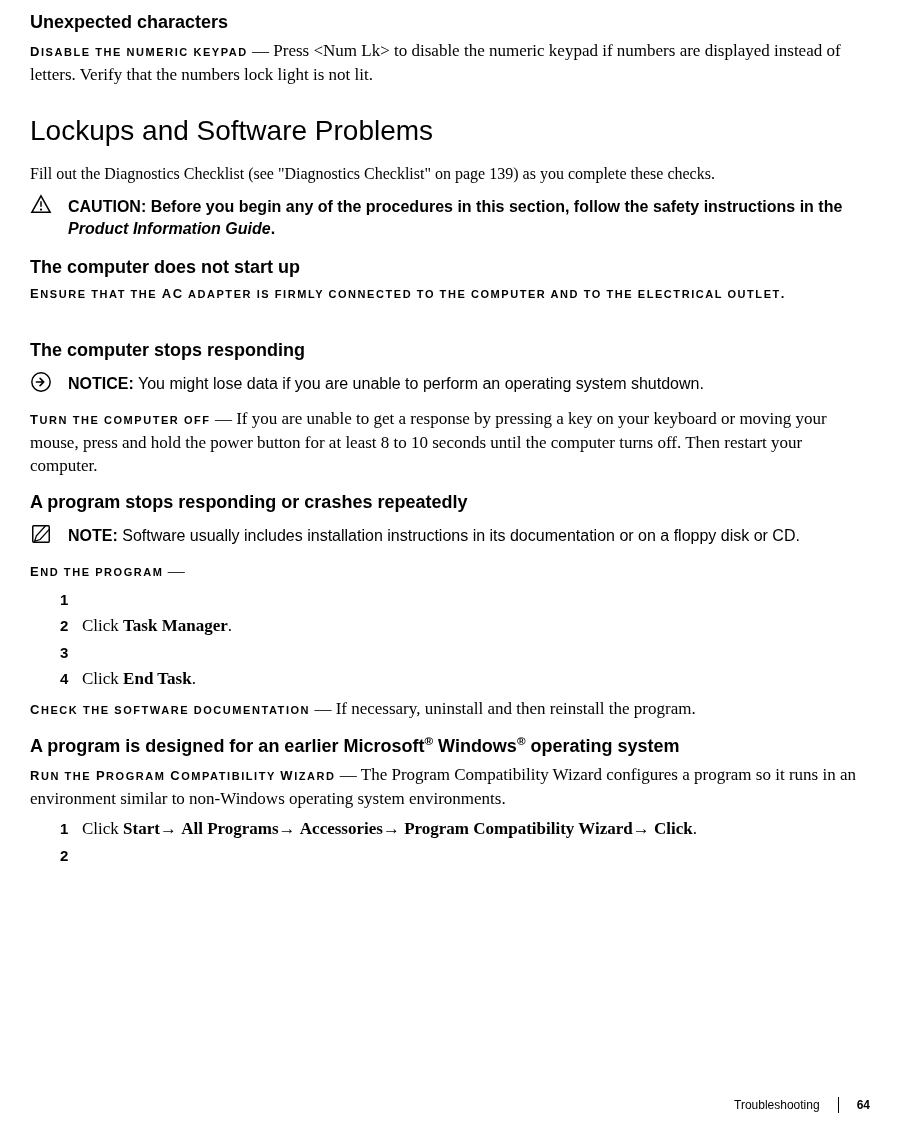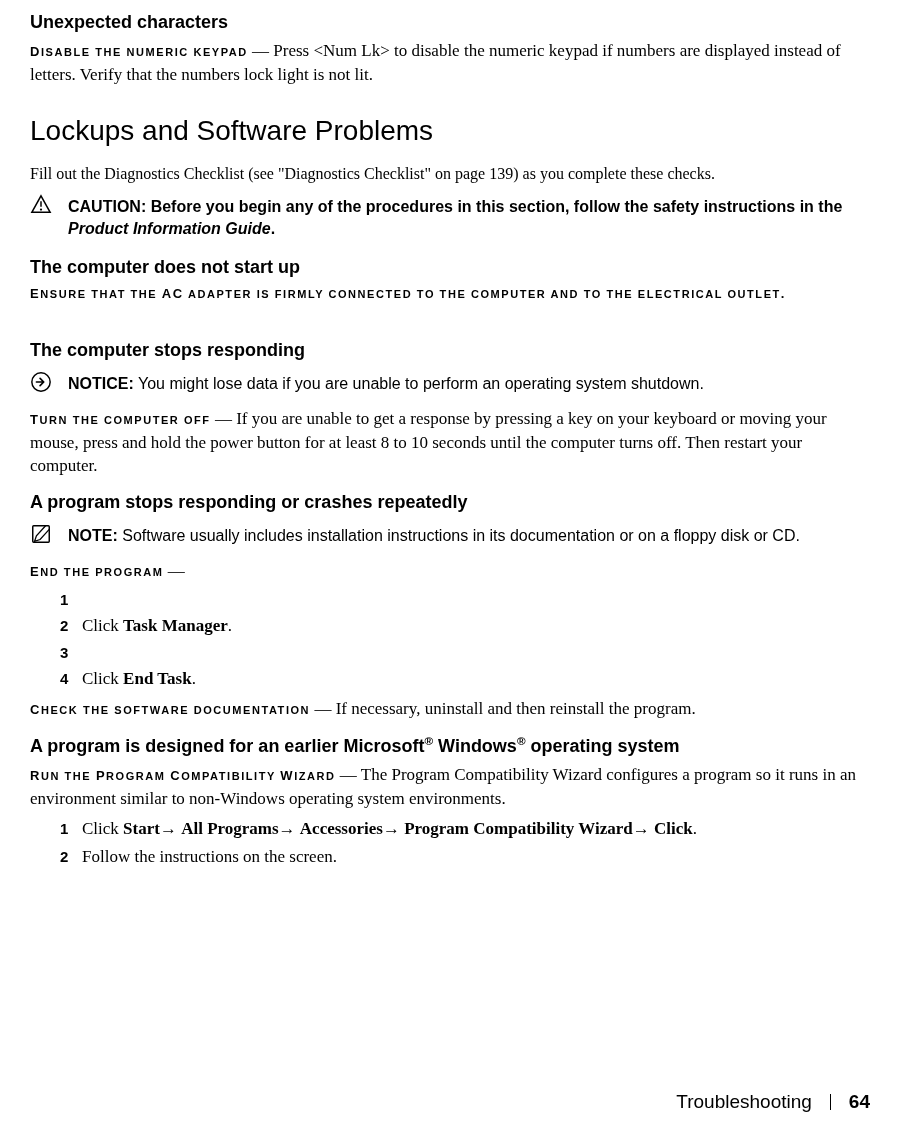--- a/index.html
+++ b/index.html
@@ -95,21 +95,21 @@
     .spacer-md { height: 14px; }
     sup.reg {
       font-size: 0.65em;
       vertical-align: super;
     }
     .footer {
       position: absolute;
       bottom: 30px;
       right: 30px;
       font-family: 'Helvetica Neue', Helvetica, Arial, sans-serif;
-      font-size: 19px;
+      font-size: 12px;
       display: flex;
       align-items: center;
       gap: 18px;
       text-align: right;
     }
     .footer .divider {
       width: 1px;
       height: 16px;
       background: #000;
     }
@@ -219,21 +219,20 @@
   <span class="smallcaps-label"><span>R</span><span class="tiny">UN THE </span><span>P</span><span class="tiny">ROGRAM </span><span>C</span><span class="tiny">OMPATIBILITY </span><span>W</span><span class="tiny">IZARD</span></span><span> — </span><span>The Program Compatibility Wizard configures a program so it runs in an environment similar to non-Windows operating system environments.</span>
 </p>
 
 <ol class="steps">
   <li>
       <span class="num">1</span>
       <span><span>Click </span><span class="bold">Start</span><span>→ </span><span class="bold">All Programs</span><span>→ </span><span class="bold">Accessories</span><span>→ </span><span class="bold">Program Compatibility Wizard</span><span>→ </span><span class="bold">Click</span><span>.</span></span>
     </li>
   <li>
       <span class="num">2</span>
-      <span>Follow the instructions on the screen.</span>
     </li>
 </ol>
 
 <div class="footer">
   <span>Troubleshooting</span>
   <span class="divider"></span>
   <span class="pagenum">64</span>
 </div>
 
 </body></html>

